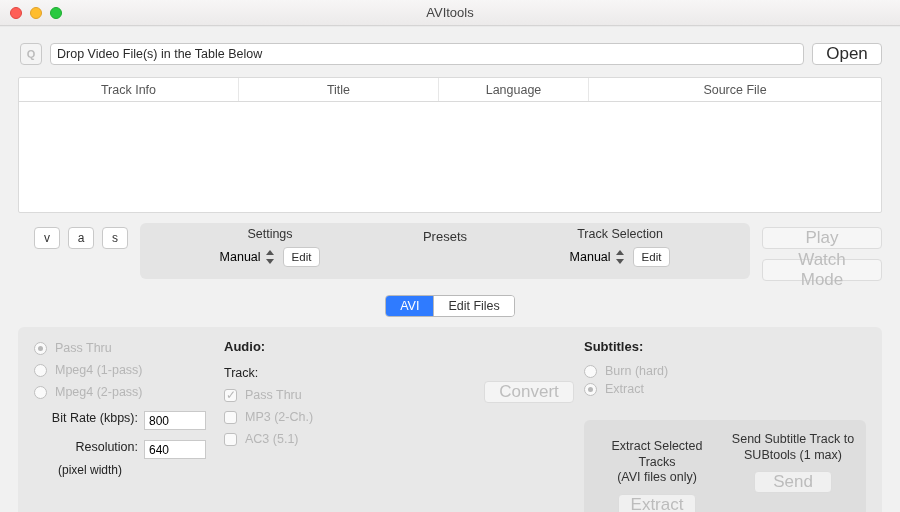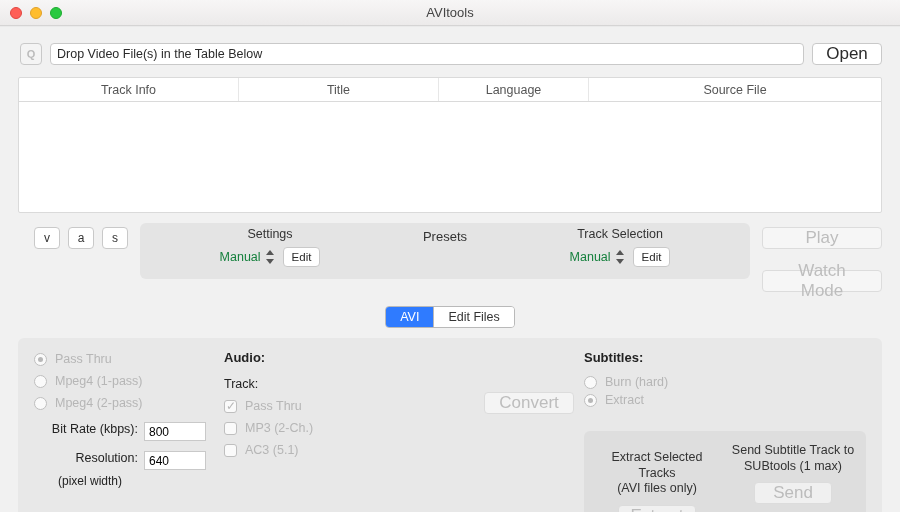--- a/index.html
+++ b/index.html
@@ -69,29 +69,29 @@
     font-size:12px; color:#333; cursor:pointer;
   }
   .presets {
     flex:1; background:#e4e4e4; border-radius:6px; padding:4px 10px 12px 10px;
     position:relative; display:flex; gap:10px;
   }
   .presets-col { flex:1; display:flex; flex-direction:column; align-items:center; gap:6px; }
   .presets-title { font-size:13px; color:#333; margin-top:2px; }
   .presets-label { font-size:12.5px; color:#333; }
   .dropdown { display:inline-flex; align-items:center; gap:4px; }
-  .dropdown .val { font-size:12.5px; color:#15803d; }
+  .dropdown .val { font-size:12.5px; color:#000000; }
   .updown { width:10px; height:14px; position:relative; }
   .updown::before, .updown::after {
     content:""; position:absolute; left:1px;
     border-left:4px solid transparent; border-right:4px solid transparent;
   }
   .updown::before { top:0; border-bottom:5px solid #555; }
   .updown::after  { bottom:0; border-top:5px solid #555; }
-  .sidebtns { width:120px; display:flex; flex-direction:column; gap:21px; padding-top:4px; }
+  .sidebtns { width:120px; display:flex; flex-direction:column; gap:10px; padding-top:4px; }
   .sidebtns .btn { width:100%; color:#bdbdbd; border-color:#dcdcdc; background:#f6f6f6; }
   .segrow { display:flex; justify-content:center; margin:14px 0 10px 0; }
   .seg {
     display:flex; border-radius:4px; overflow:hidden; border:1px solid #b9b9b9;
   }
   .seg button {
     border:none; padding:3px 14px; font-size:12.5px; cursor:pointer; background:#fff; color:#333;
   }
   .seg button.sel { background:#2f7bff; color:#fff; }
   .seg button + button { border-left:1px solid #b9b9b9; }

